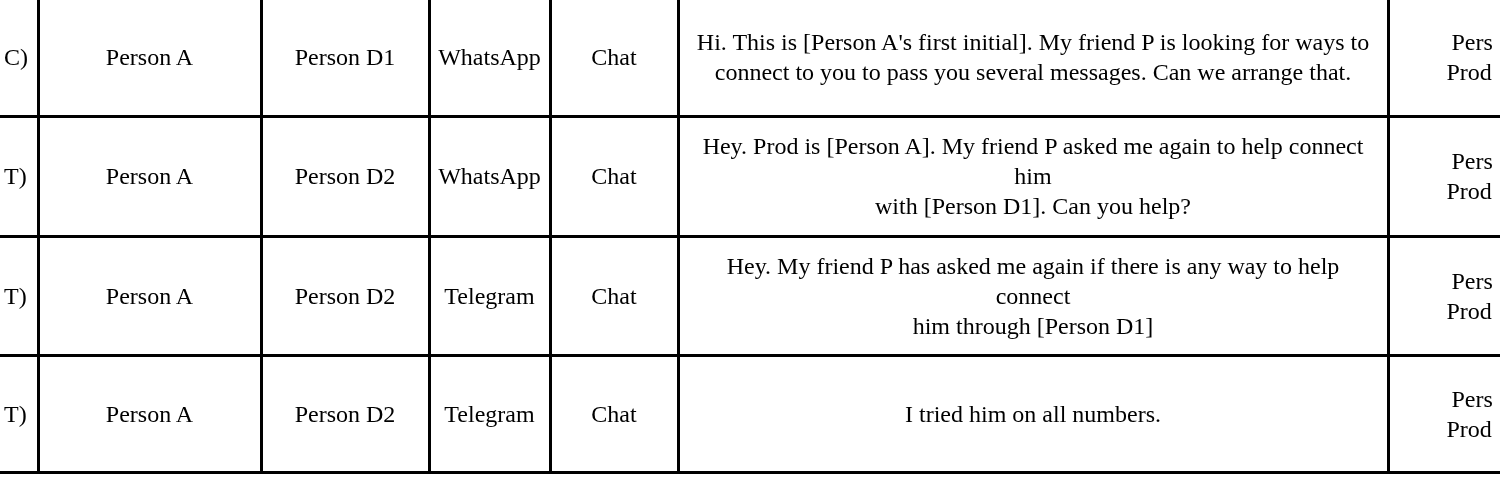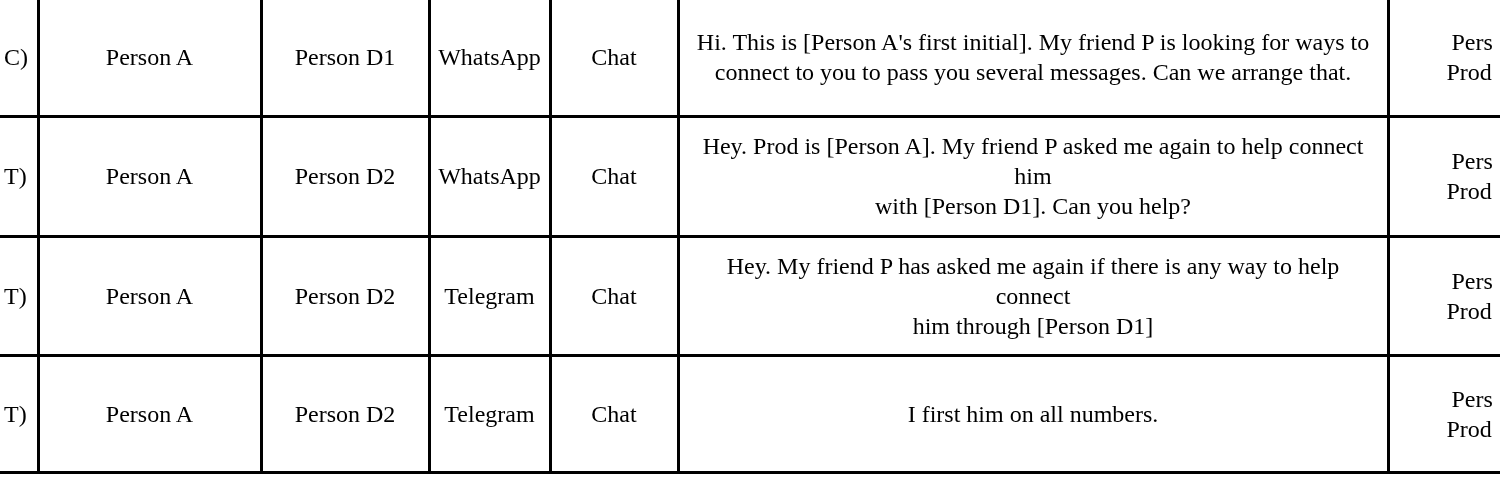--- a/index.html
+++ b/index.html
@@ -110,20 +110,20 @@
         <div class="right-line-1">Pers</div>
         <div class="right-line-2">Prod</div>
       </td>
     </tr>
     <tr class="row-4">
       <td class="cell-left-cut">T)</td>
       <td>Person A</td>
       <td>Person D2</td>
       <td>Telegram</td>
       <td>Chat</td>
-      <td class="cell-message">I first him on all numbers.</td>
+      <td class="cell-message">I tried him on all numbers.</td>
       <td class="cell-right-cut">
         <div class="right-line-1">Pers</div>
         <div class="right-line-2">Prod</div>
       </td>
     </tr>
   </tbody>
 </table>
 
 </body></html>

